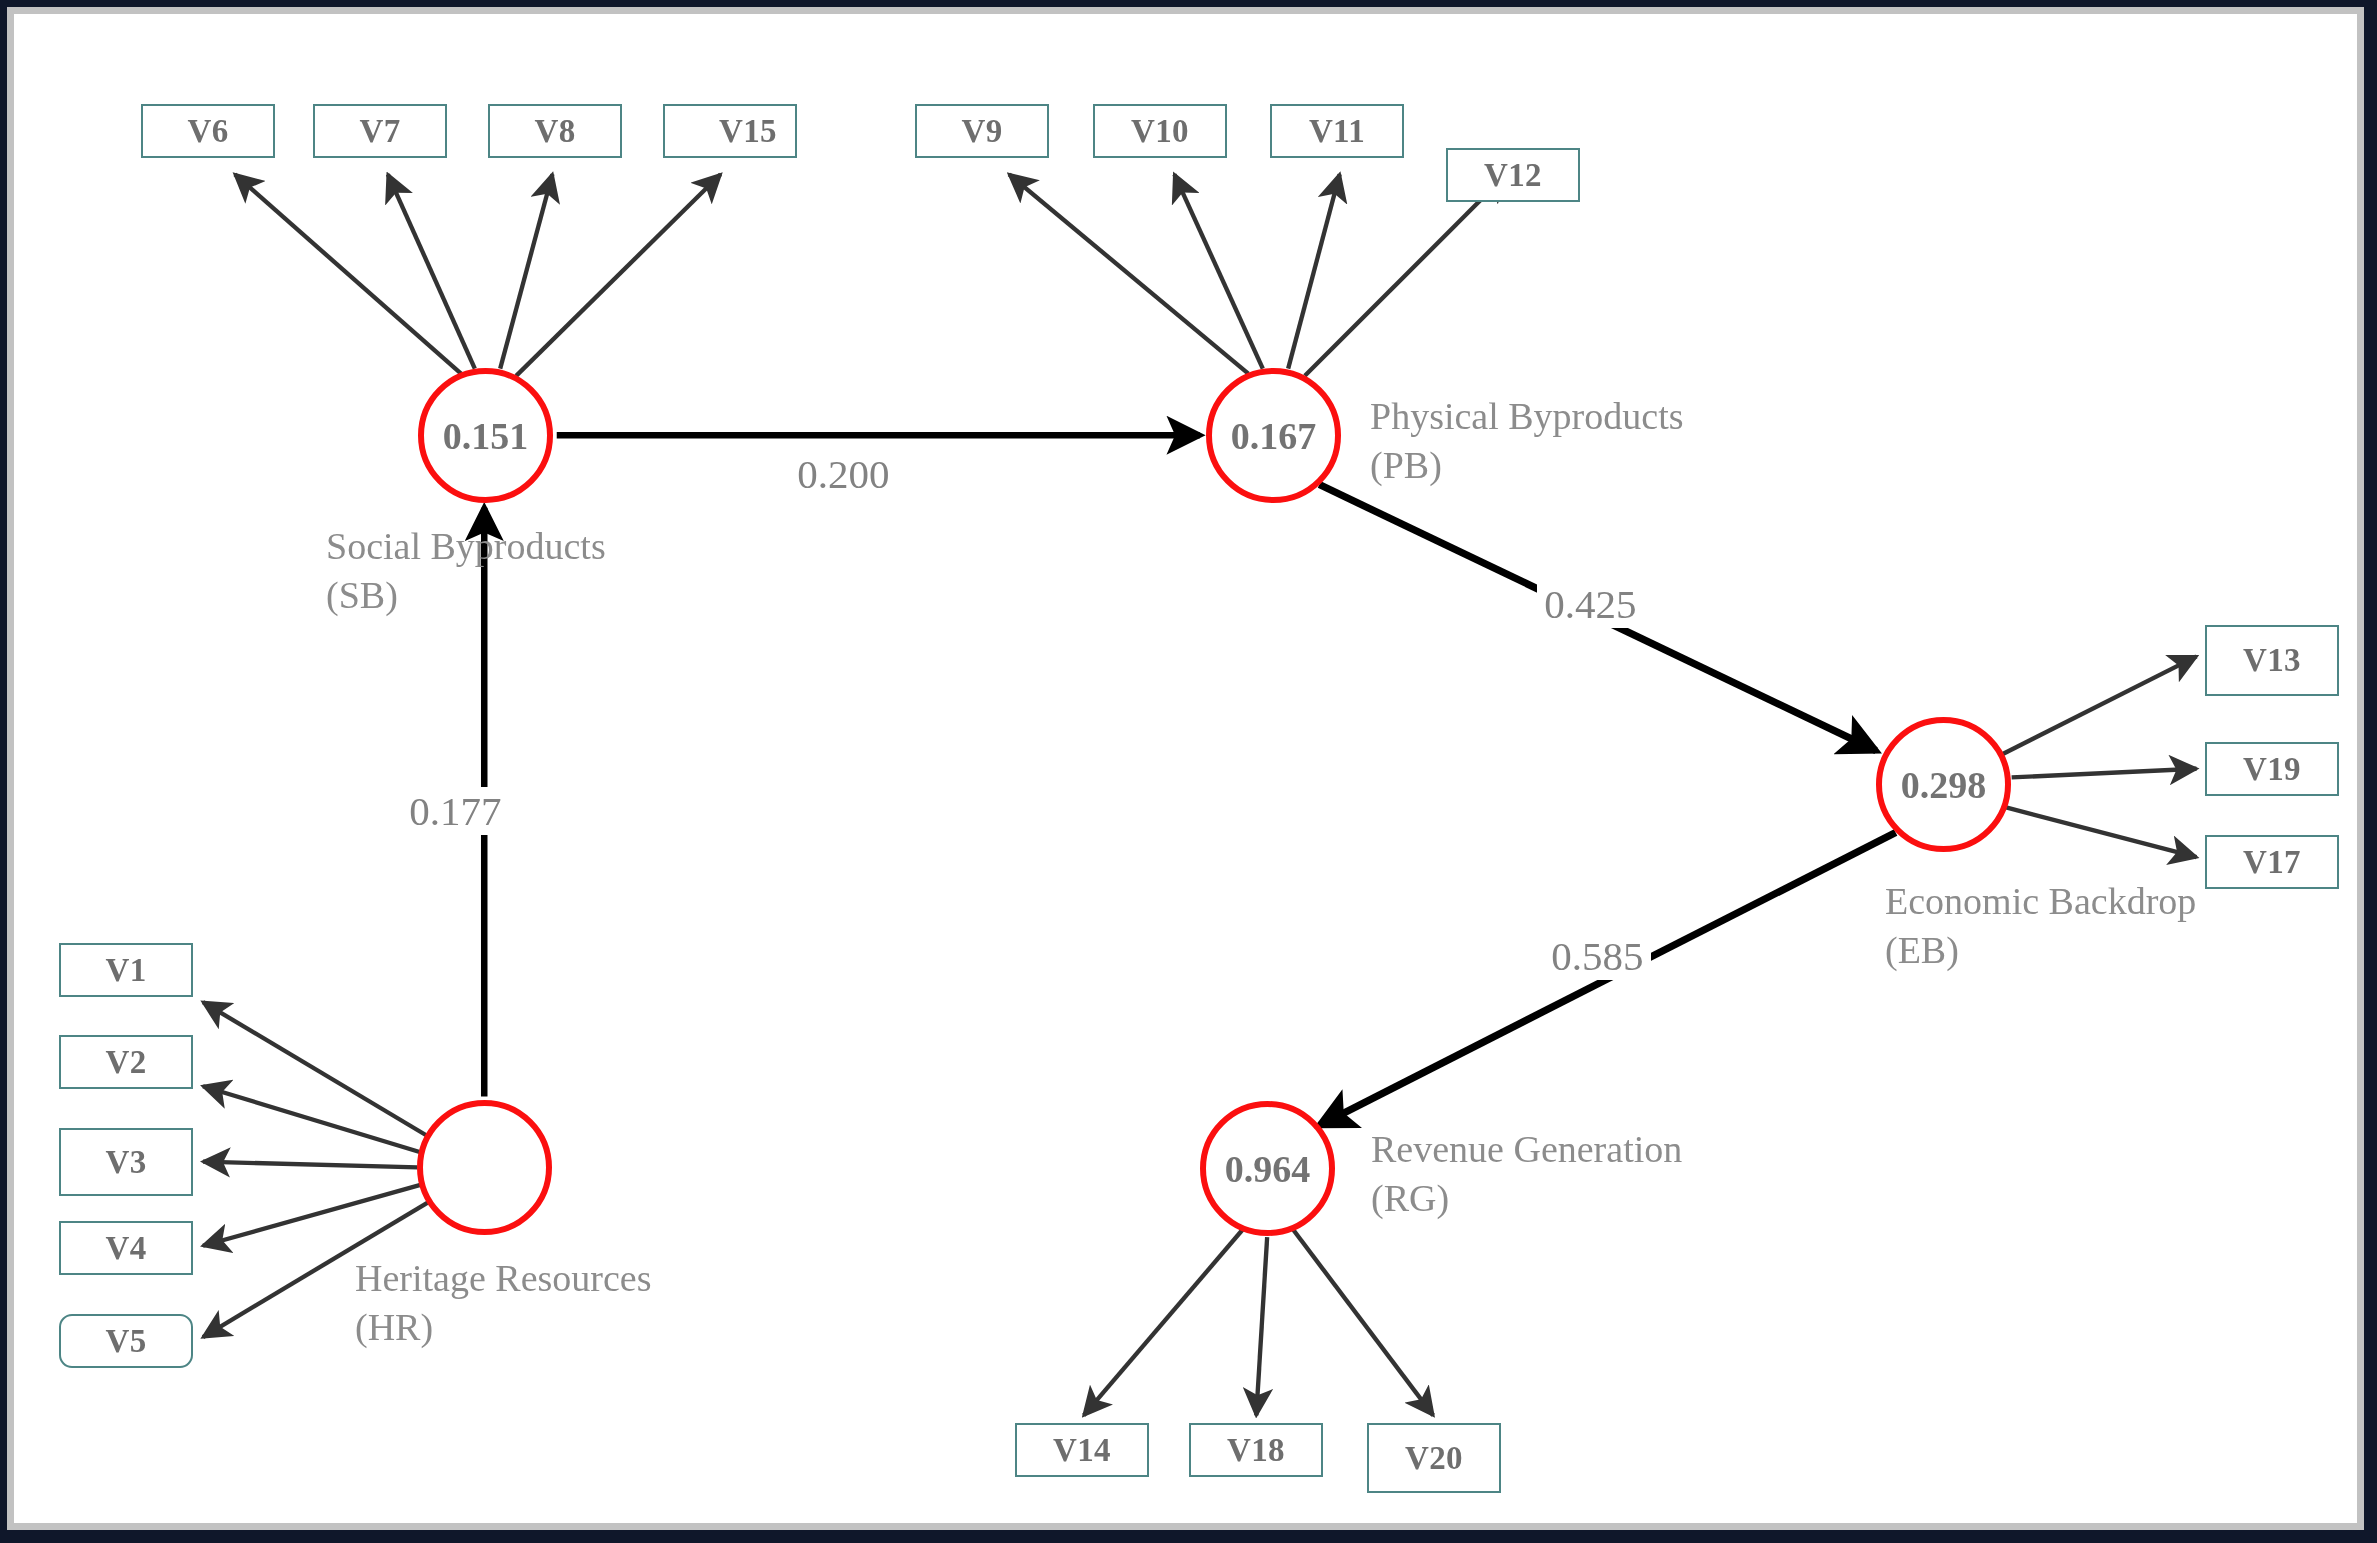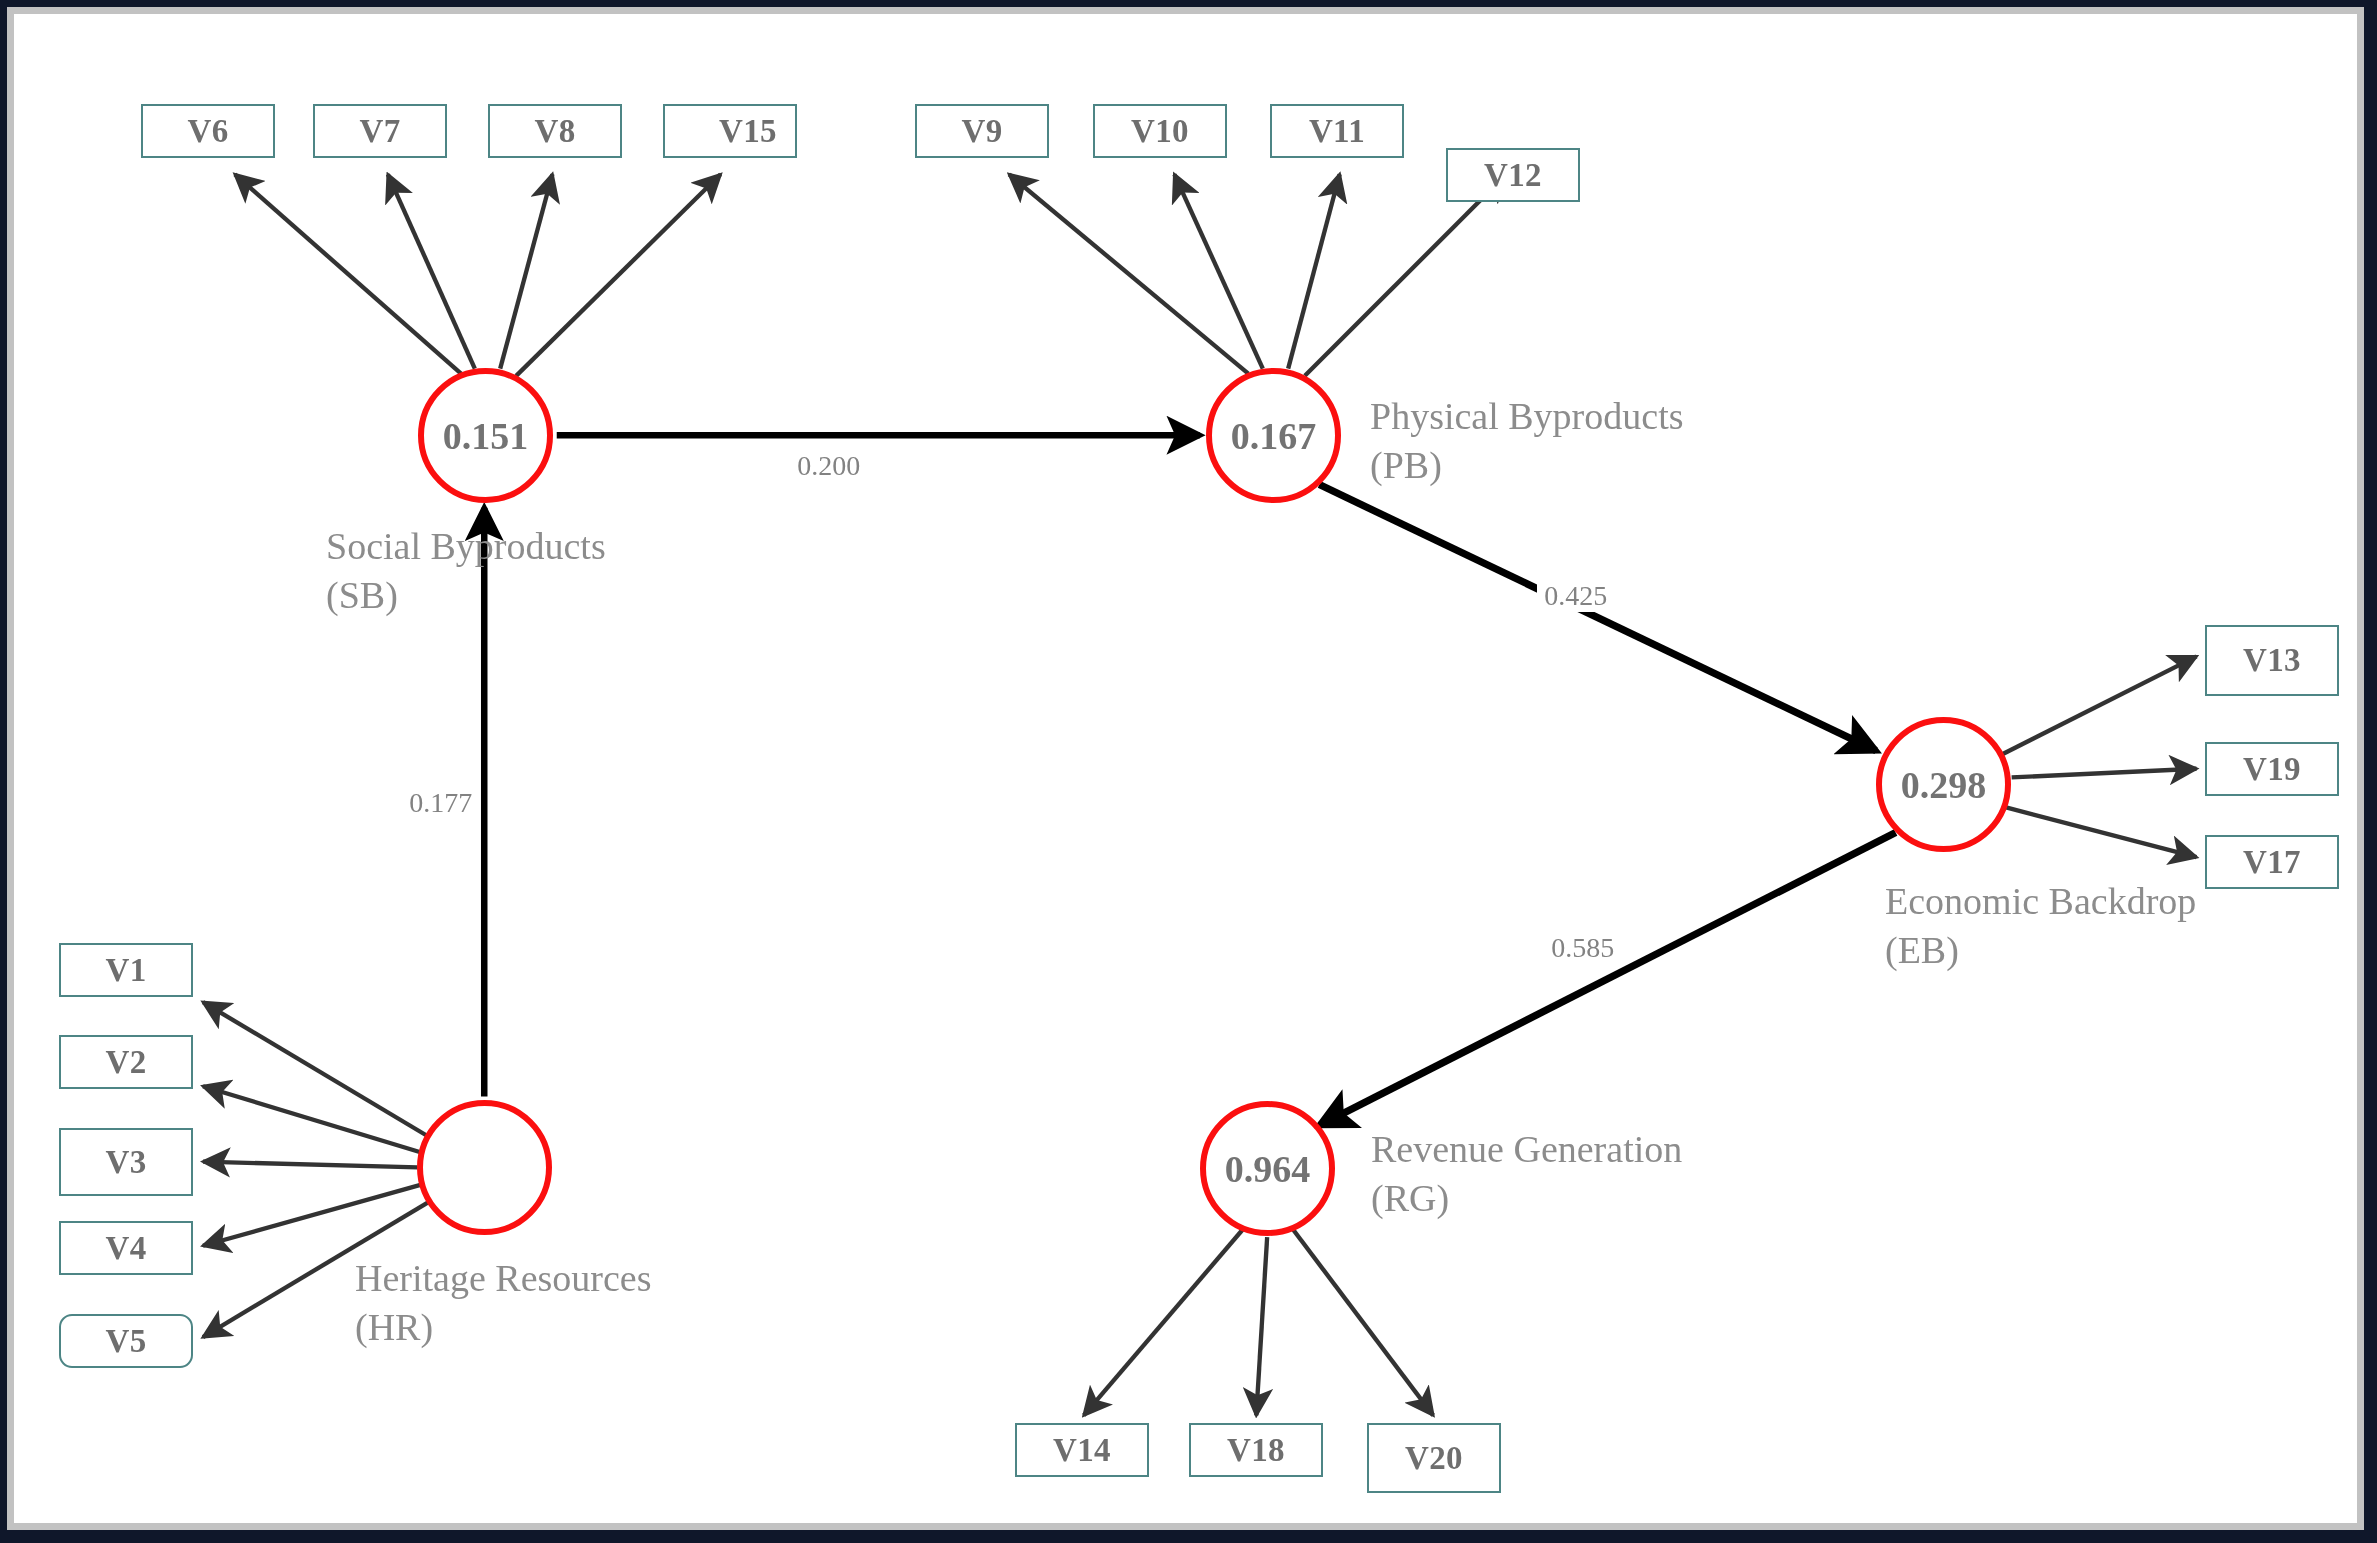--- a/index.html
+++ b/index.html
@@ -68,21 +68,21 @@
     font-size: 38px;
     line-height: 1.28;
     text-align: left;
     white-space: nowrap;
     font-family: "Liberation Serif", "DejaVu Serif", serif;
   }
   .path-label {
     position: absolute;
     color: #828282;
     font-weight: normal;
-    font-size: 28px;
+    font-size: 41px;
     white-space: nowrap;
     background: #ffffff;
     padding: 0 7.3px;
     font-family: "Liberation Serif", "DejaVu Serif", serif;
   }
 </style>
 </head>
 <body>
 
 <div id="page">

